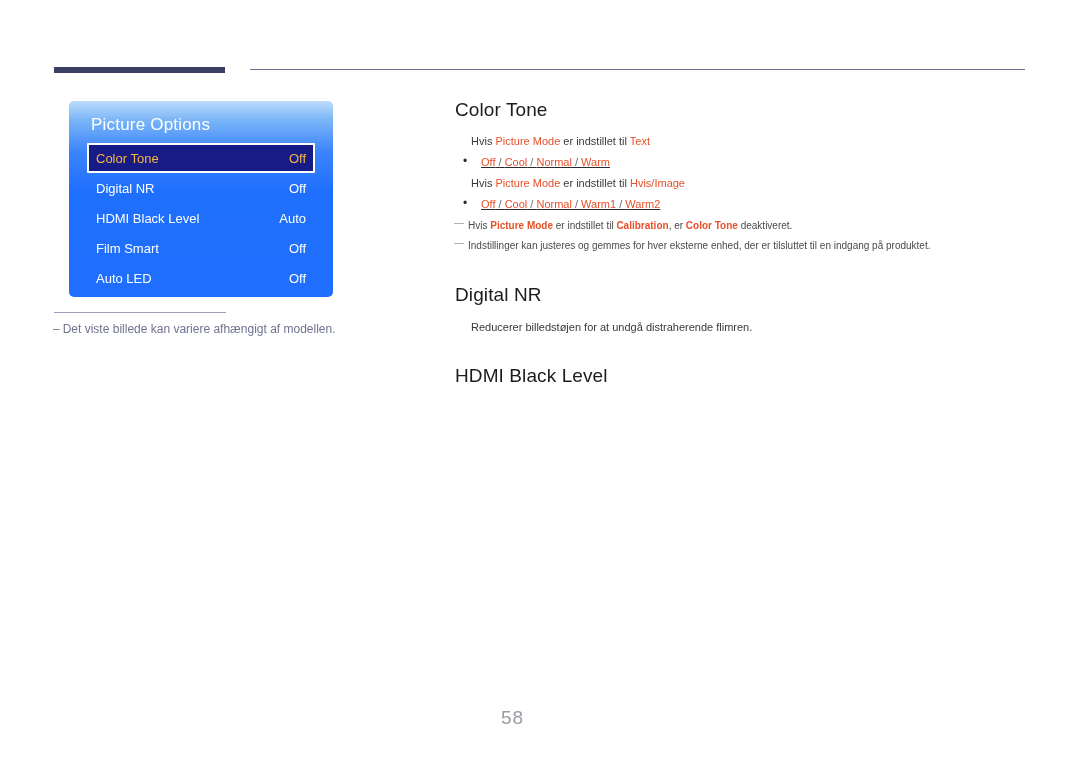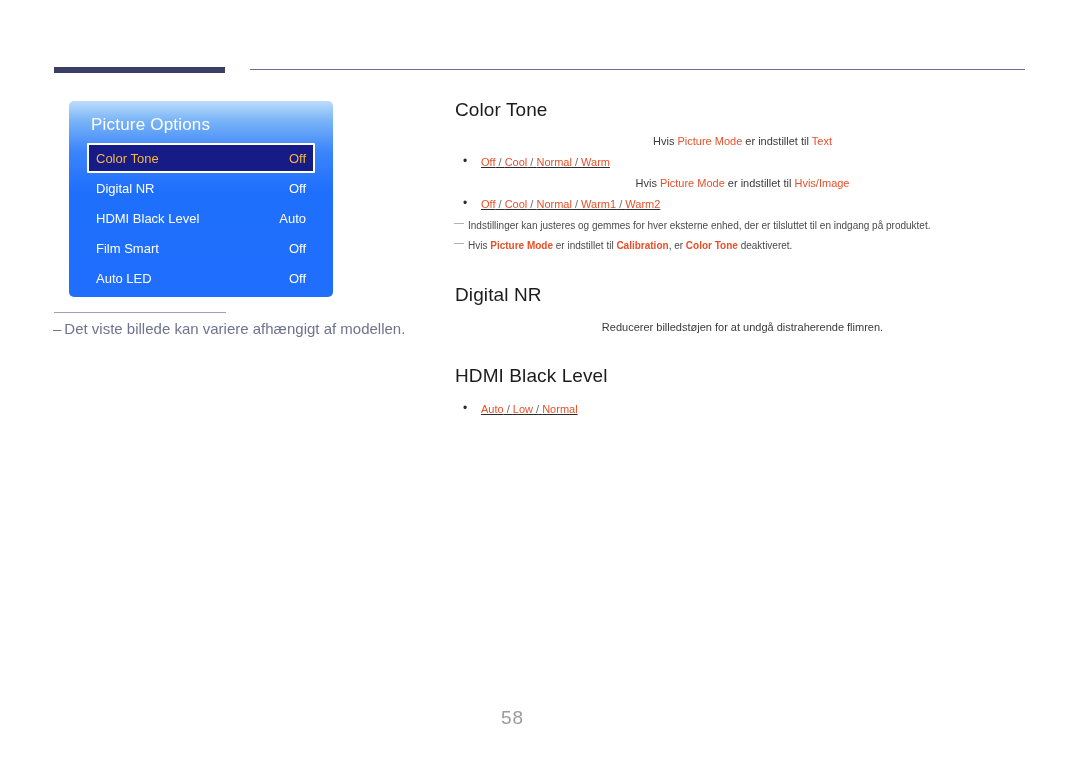--- a/index.html
+++ b/index.html
@@ -107,21 +107,21 @@
     top: 312px;
     width: 172px;
     height: 1px;
     background: #9aa0bd;
   }
   .panel-note {
     position: absolute;
     left: 53px;
     top: 322px;
     width: 330px;
-    font-size: 15px;
+    font-size: 12px;
     color: #6f7390;
     line-height: 14px;
     white-space: nowrap;
   }
   .panel-note .dash {
     display: inline-block;
     margin-right: 3px;
   }
 
   
@@ -137,25 +137,24 @@
     margin: 0 0 11px 0;
     font-size: 19px;
     font-weight: normal;
     color: #1c1c1c;
     letter-spacing: .1px;
     line-height: 24px;
   }
   .section.gap-lg h2.sec-title { margin-bottom: 12px; }
 
   p.sec-line {
-    margin: 0 0 3px 0;
+    margin: 0 0 3px 16px;
     font-size: 11px;
     line-height: 17px;
     color: #3a3a3a;
-    text-align: center;
   }
   .hi { color: #e8502a; }
   .hi-b { color: #e8502a; font-weight: bold; }
   .sep { color: #6d6d6d; }
 
   ul.opts {
     margin: 1px 0 4px 0;
     padding: 0;
     list-style: none;
     text-decoration: underline;
@@ -259,32 +258,29 @@
     <ul class="opts">
       <li><span>Off</span><span class="sep"> / </span><span>Cool</span><span class="sep"> / </span><span>Normal</span><span class="sep"> / </span><span>Warm</span></li>
     </ul>
 
     <p class="sec-line"><span>Hvis </span><span class="hi">Picture Mode</span><span> er indstillet til </span><span class="hi">Hvis/Image</span></p>
 
     <ul class="opts">
       <li><span>Off</span><span class="sep"> / </span><span>Cool</span><span class="sep"> / </span><span>Normal</span><span class="sep"> / </span><span>Warm1</span><span class="sep"> / </span><span>Warm2</span></li>
     </ul>
 
+    <div class="note"><span>Hvis </span><span class="hi-b">Picture Mode</span><span> er indstillet til </span><span class="hi-b">Calibration</span><span>, er </span><span class="hi-b">Color Tone</span><span> deaktiveret.</span></div>
+
     <div class="note">Indstillinger kan justeres og gemmes for hver eksterne enhed, der er tilsluttet til en indgang på produktet.</div>
-
-    <div class="note"><span>Hvis </span><span class="hi-b">Picture Mode</span><span> er indstillet til </span><span class="hi-b">Calibration</span><span>, er </span><span class="hi-b">Color Tone</span><span> deaktiveret.</span></div>
   </div>
 
   <div class="section gap-lg">
     <h2 class="sec-title">Digital NR</h2>
     <p class="sec-line">Reducerer billedstøjen for at undgå distraherende flimren.</p>
   </div>
 
   <div class="section gap-lg">
     <h2 class="sec-title">HDMI Black Level</h2>
-    <ul class="opts">
-      <li><span>Auto</span><span class="sep"> / </span><span>Low</span><span class="sep"> / </span><span>Normal</span></li>
-    </ul>
   </div>
 
 </div>
 
 <div class="page-number">58</div>
 
 </body></html>

